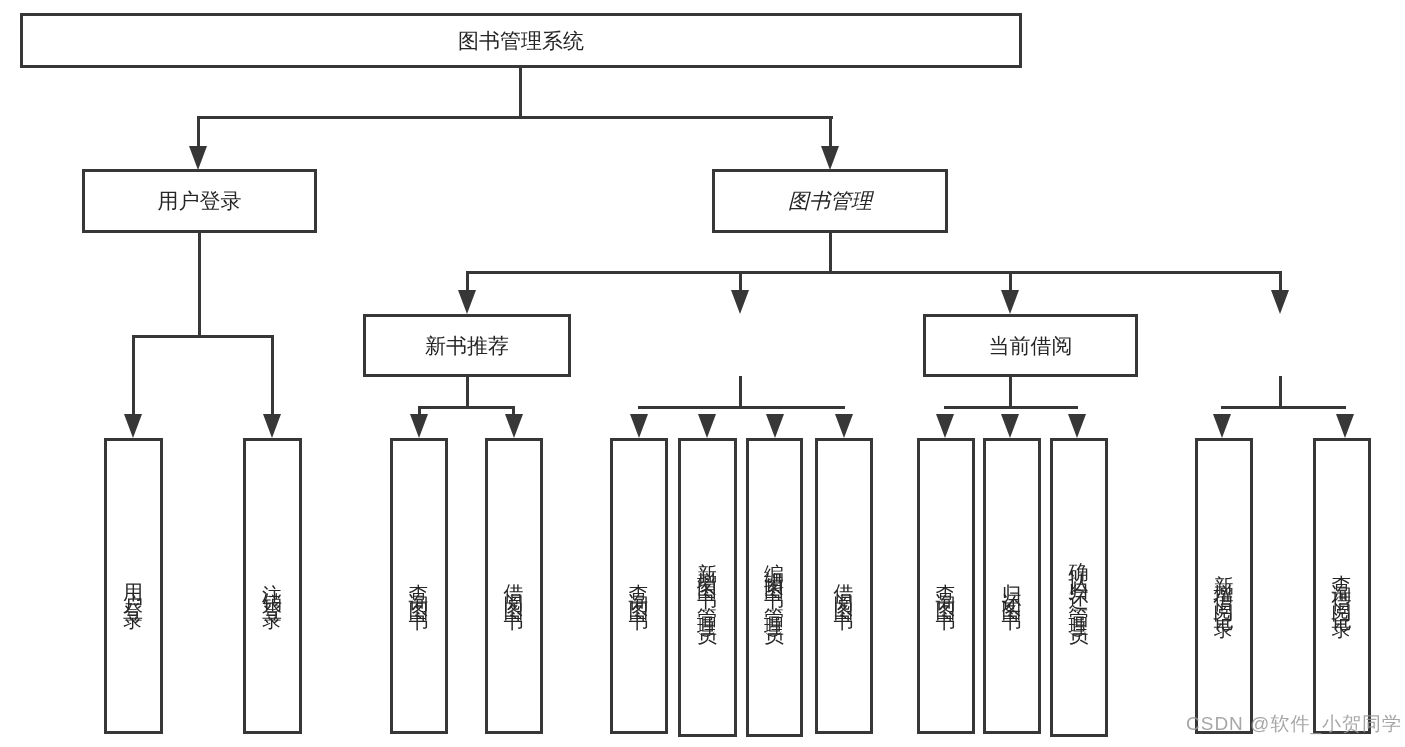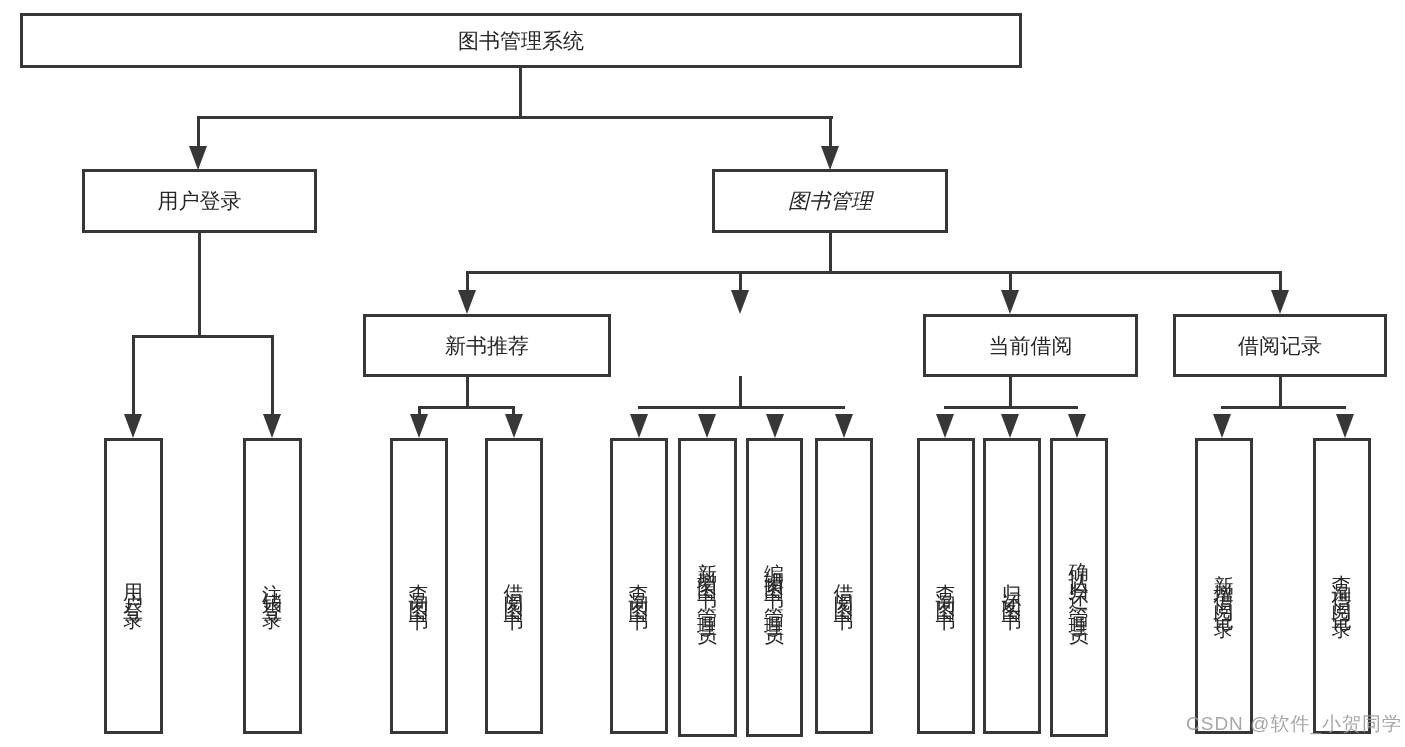--- a/index.html
+++ b/index.html
@@ -67,28 +67,25 @@
   <div class="hline" style="left:466px; top:271px; width:816px;"></div>
   <div class="vline" style="left:466px; top:271px; height:23px;"></div>
   <div class="vline" style="left:739px; top:271px; height:23px;"></div>
   <div class="vline" style="left:1009px; top:271px; height:23px;"></div>
   <div class="vline" style="left:1279px; top:271px; height:23px;"></div>
   <div class="arrow" style="left:458px; top:290px;"></div>
   <div class="arrow" style="left:731px; top:290px;"></div>
   <div class="arrow" style="left:1001px; top:290px;"></div>
   <div class="arrow" style="left:1271px; top:290px;"></div>
 
-  <div class="node" style="left:363px; top:314px; width:248px; height:63px;">
+  <div class="node" style="left:363px; top:314px; width:208px; height:63px;">
     <span>新书推荐</span>
   </div>
   <div class="node" style="left:903px; top:314px; width:215px; height:63px;margin-left:20px;">
     <span>当前借阅</span>
-  </div>
-  <div class="node" style="left:1173px; top:314px; width:214px; height:63px;">
-    <span>借阅记录</span>
   </div>
 
   <div class="vline" style="left:466px; top:376px; height:32px;"></div>
   <div class="hline" style="left:418px; top:406px; width:97px;"></div>
   <div class="vline" style="left:418px; top:406px; height:12px;"></div>
   <div class="vline" style="left:512px; top:406px; height:12px;"></div>
   <div class="arrow" style="left:410px; top:414px;"></div>
   <div class="arrow" style="left:505px; top:414px;"></div>
 
   <div class="vline" style="left:739px; top:376px; height:32px;"></div>

